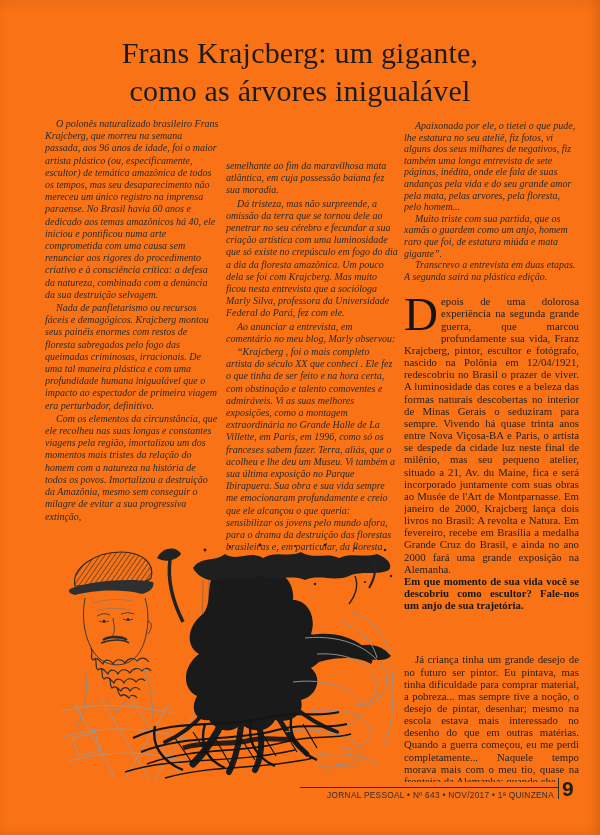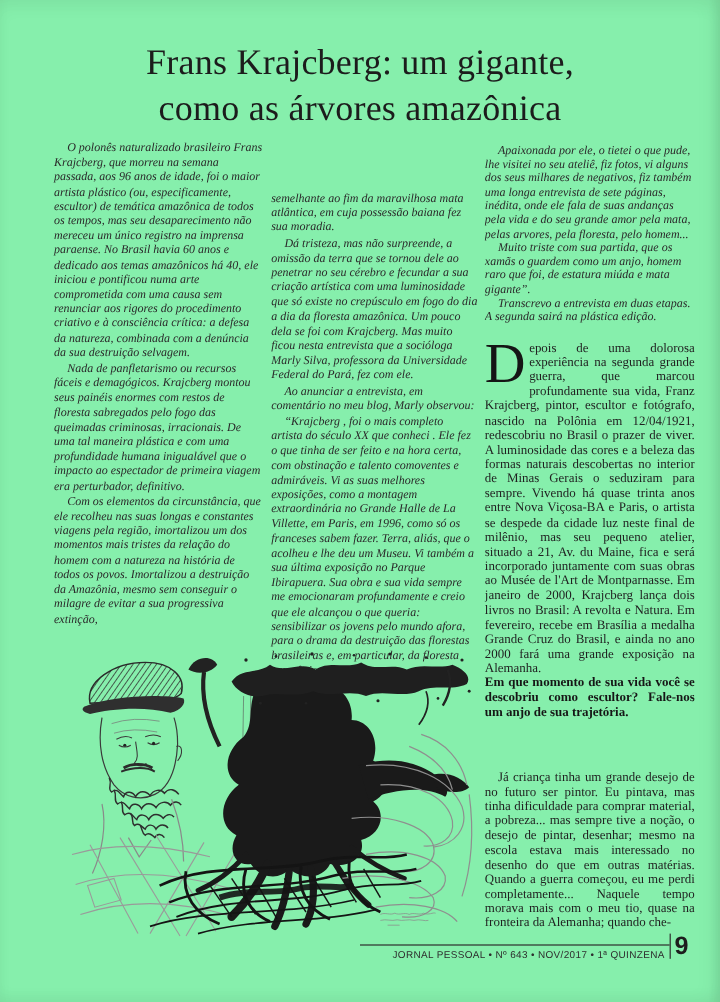--- a/index.html
+++ b/index.html
@@ -1,19 +1,19 @@
 <!DOCTYPE html>
 <html lang="pt"><head>
 <meta charset="utf-8">
 <style>
   html,body{margin:0;padding:0;background:#e9e8e6;}
   .page{
     position:relative;
     width:600px;height:835px;
-    background:#86efac;
+    background:#f97316;
     overflow:hidden;
     font-family:"Liberation Serif", serif;
     color:#222;
     box-shadow:inset -8px 0 14px rgba(0,0,0,.04), inset 0 8px 12px rgba(0,0,0,.03), inset 0 -6px 10px rgba(0,0,0,.03);
   }
   .title{
     position:absolute;left:0;top:34px;width:600px;
     text-align:center;
     font-size:30px;line-height:38px;
     color:#1c1c1c;
@@ -60,39 +60,39 @@
   }
   .scan-edge{position:absolute;right:0;top:0;width:10px;height:100%;background:linear-gradient(to left, rgba(0,0,0,.045), rgba(0,0,0,0));}
 </style>
 </head>
 <body>
 
 <div class="page">
 
   <div class="title">
     <div>Frans Krajcberg: um gigante,</div>
-    <div>como as árvores amazônica</div>
+    <div>como as árvores inigualável</div>
   </div>
 
   <div class="col col1 ital">
     <p>O polonês naturalizado brasileiro Frans Krajcberg, que morreu na semana passada, aos 96 anos de idade, foi o maior artista plástico (ou, especificamente, escultor) de temática amazônica de todos os tempos, mas seu desaparecimento não mereceu um único registro na imprensa paraense. No Brasil havia 60 anos e dedicado aos temas amazônicos há 40, ele iniciou e pontificou numa arte comprometida com uma causa sem renunciar aos rigores do procedimento criativo e à consciência crítica: a defesa da natureza, combinada com a denúncia da sua destruição selvagem.</p>
     <p>Nada de panfletarismo ou recursos fáceis e demagógicos. Krajcberg montou seus painéis enormes com restos de floresta sabregados pelo fogo das queimadas criminosas, irracionais. De uma tal maneira plástica e com uma profundidade humana inigualável que o impacto ao espectador de primeira viagem era perturbador, definitivo.</p>
     <p>Com os elementos da circunstância, que ele recolheu nas suas longas e constantes viagens pela região, imortalizou um dos momentos mais tristes da relação do homem com a natureza na história de todos os povos. Imortalizou a destruição da Amazônia, mesmo sem conseguir o milagre de evitar a sua progressiva extinção,</p>
   </div>
 
   <div class="col col2 ital">
     <p class="noindent">semelhante ao fim da maravilhosa mata atlântica, em cuja possessão baiana fez sua moradia.</p>
     <p>Dá tristeza, mas não surpreende, a omissão da terra que se tornou dele ao penetrar no seu cérebro e fecundar a sua criação artística com uma luminosidade que só existe no crepúsculo em fogo do dia a dia da floresta amazônica. Um pouco dela se foi com Krajcberg. Mas muito ficou nesta entrevista que a socióloga Marly Silva, professora da Universidade Federal do Pará, fez com ele.</p>
     <p>Ao anunciar a entrevista, em comentário no meu blog, Marly observou:</p>
     <p>“Krajcberg , foi o mais completo artista do século XX que conheci . Ele fez o que tinha de ser feito e na hora certa, com obstinação e talento comoventes e admiráveis. Vi as suas melhores exposições, como a montagem extraordinária no Grande Halle de La Villette, em Paris, em 1996, como só os franceses sabem fazer. Terra, aliás, que o acolheu e lhe deu um Museu. Vi também a sua última exposição no Parque Ibirapuera. Sua obra e sua vida sempre me emocionaram profundamente e creio que ele alcançou o que queria: sensibilizar os jovens pelo mundo afora, para o drama da destruição das florestas brasileiras e, em particular, da floresta amazônica.</p>
   </div>
 
   <div class="col col3">
     <div class="ital-block">
-      <p>Apaixonada por ele, o tietei o que pude, lhe visitei no seu ateliê, fiz fotos, vi alguns dos seus milhares de negativos, fiz também uma longa entrevista de sete páginas, inédita, onde ele fala de suas andanças pela vida e do seu grande amor pela mata, pelas arvores, pela floresta, pelo homem...</p>
+      <p>Apaixonada por ele, o tietei o que pude, lhe estatura no seu ateliê, fiz fotos, vi alguns dos seus milhares de negativos, fiz também uma longa entrevista de sete páginas, inédita, onde ele fala de suas andanças pela vida e do seu grande amor pela mata, pelas arvores, pela floresta, pelo homem...</p>
       <p>Muito triste com sua partida, que os xamãs o guardem como um anjo, homem raro que foi, de estatura miúda e mata gigante”.</p>
       <p>Transcrevo a entrevista em duas etapas. A segunda sairá na plástica edição.</p>
     </div>
     <div class="roman">
       <p><span class="dropcap">D</span><span>epois de uma dolorosa experiência na segunda grande guerra, que marcou profundamente sua vida, Franz Krajcberg, pintor, escultor e fotógrafo, nascido na Polônia em 12/04/1921, redescobriu no Brasil o prazer de viver. A luminosidade das cores e a beleza das formas naturais descobertas no interior de Minas Gerais o seduziram para sempre. Vivendo há quase trinta anos entre Nova Viçosa-BA e Paris, o artista se despede da cidade luz neste final de milênio, mas seu pequeno atelier, situado a 21, Av. du Maine, fica e será incorporado juntamente com suas obras ao Musée de l'Art de Montparnasse. Em janeiro de 2000, Krajcberg lança dois livros no Brasil: A revolta e Natura. Em fevereiro, recebe em Brasília a medalha Grande Cruz do Brasil, e ainda no ano 2000 fará uma grande exposição na Alemanha.</span></p>
       <p class="question">Em que momento de sua vida você se descobriu como escultor? Fale-nos um anjo de sua trajetória.</p>
       <p class="indent">Já criança tinha um grande desejo de no futuro ser pintor. Eu pintava, mas tinha dificuldade para comprar material, a pobreza... mas sempre tive a noção, o desejo de pintar, desenhar; mesmo na escola estava mais interessado no desenho do que em outras matérias. Quando a guerra começou, eu me perdi completamente... Naquele tempo morava mais com o meu tio, quase na fronteira da Alemanha; quando che-</p>
     </div>
   </div>
 

